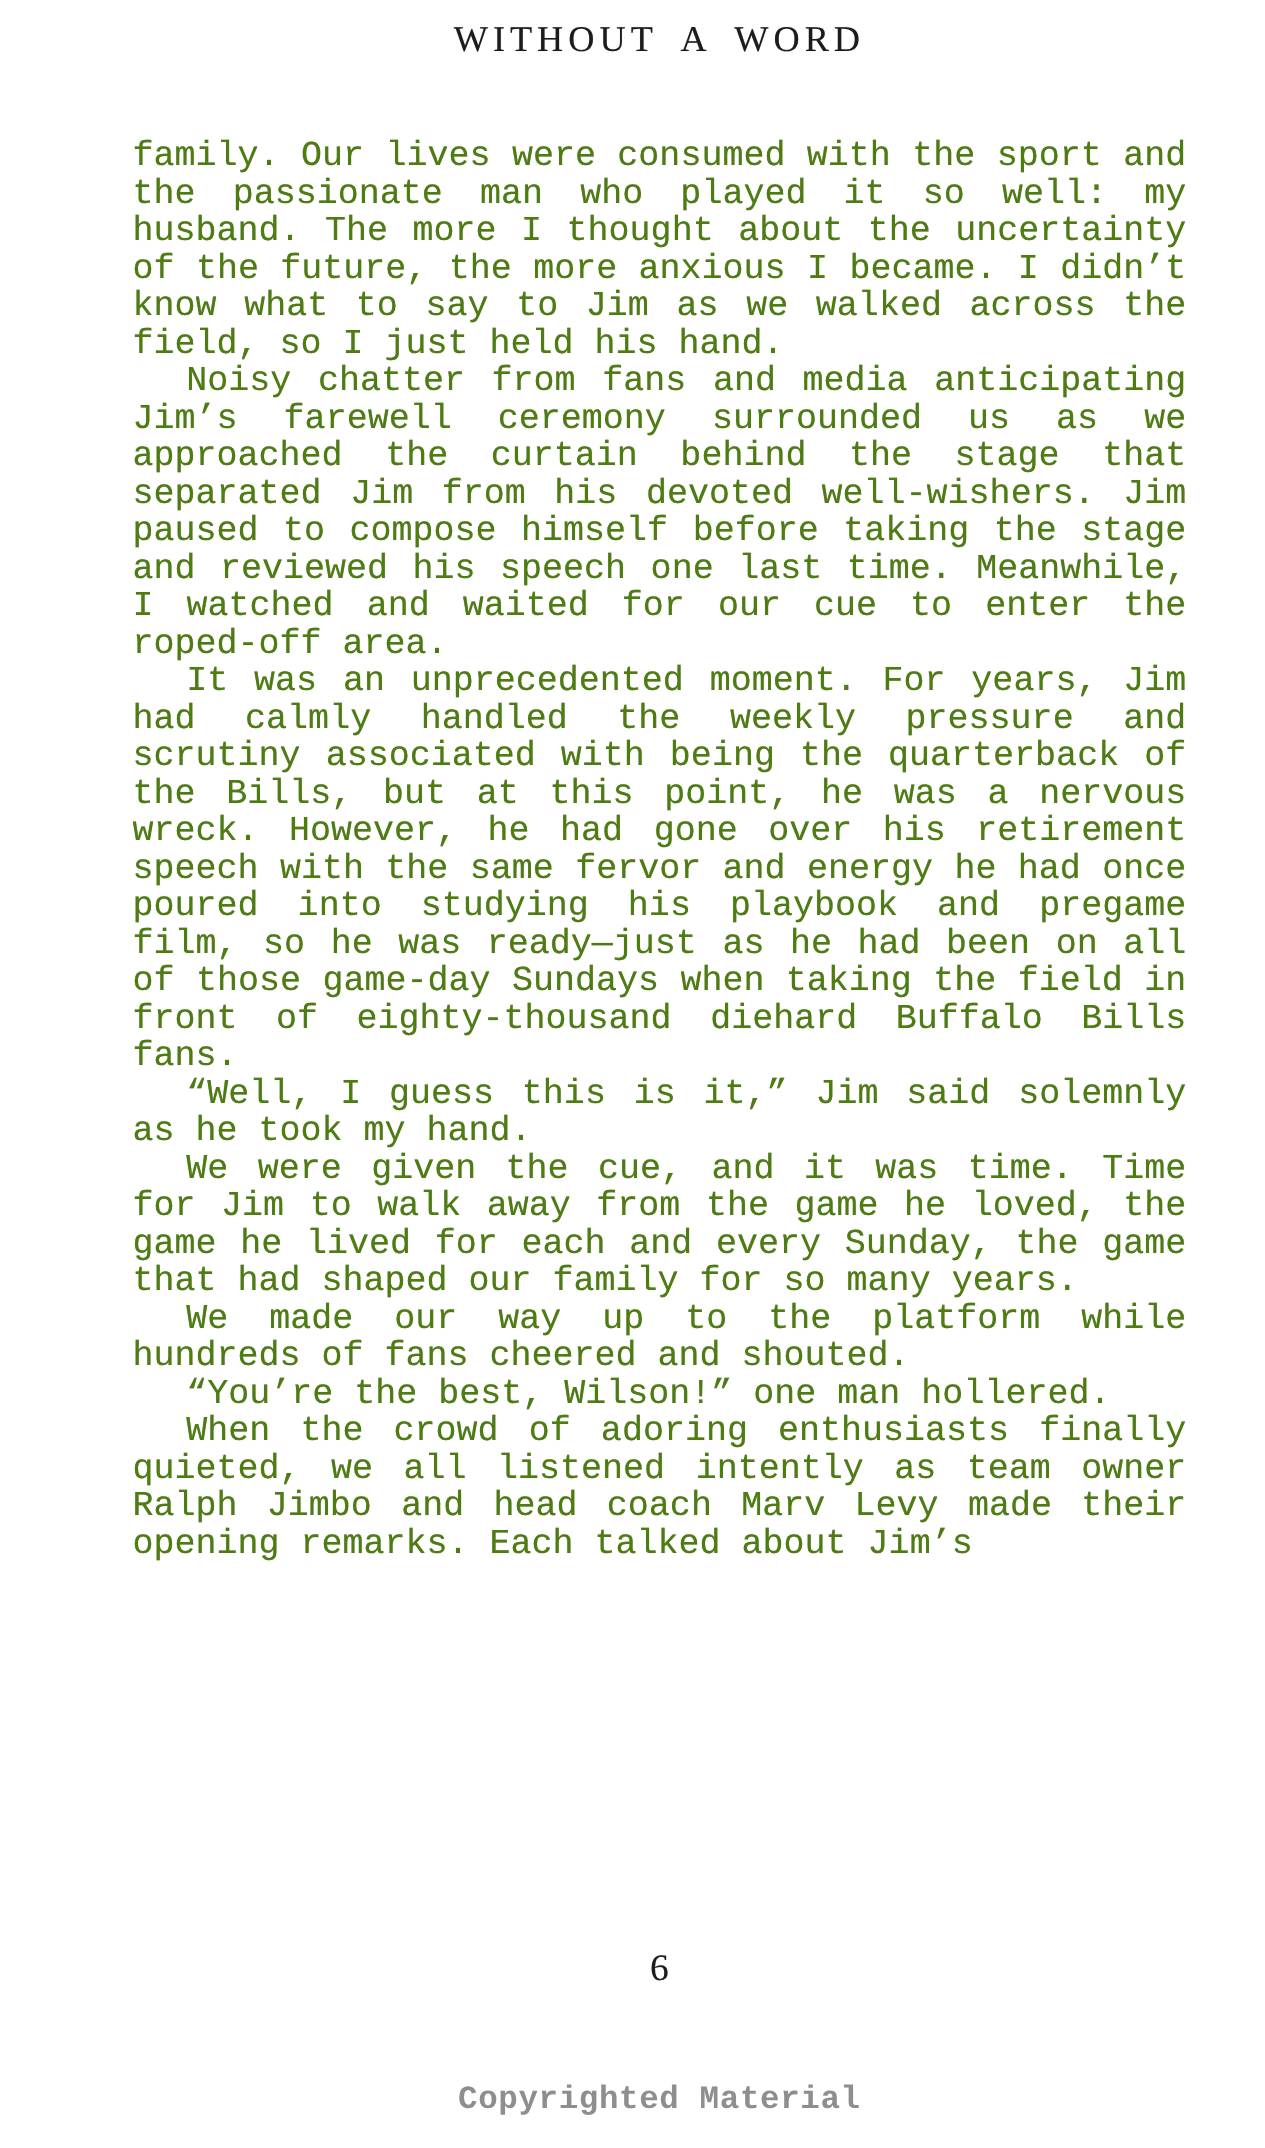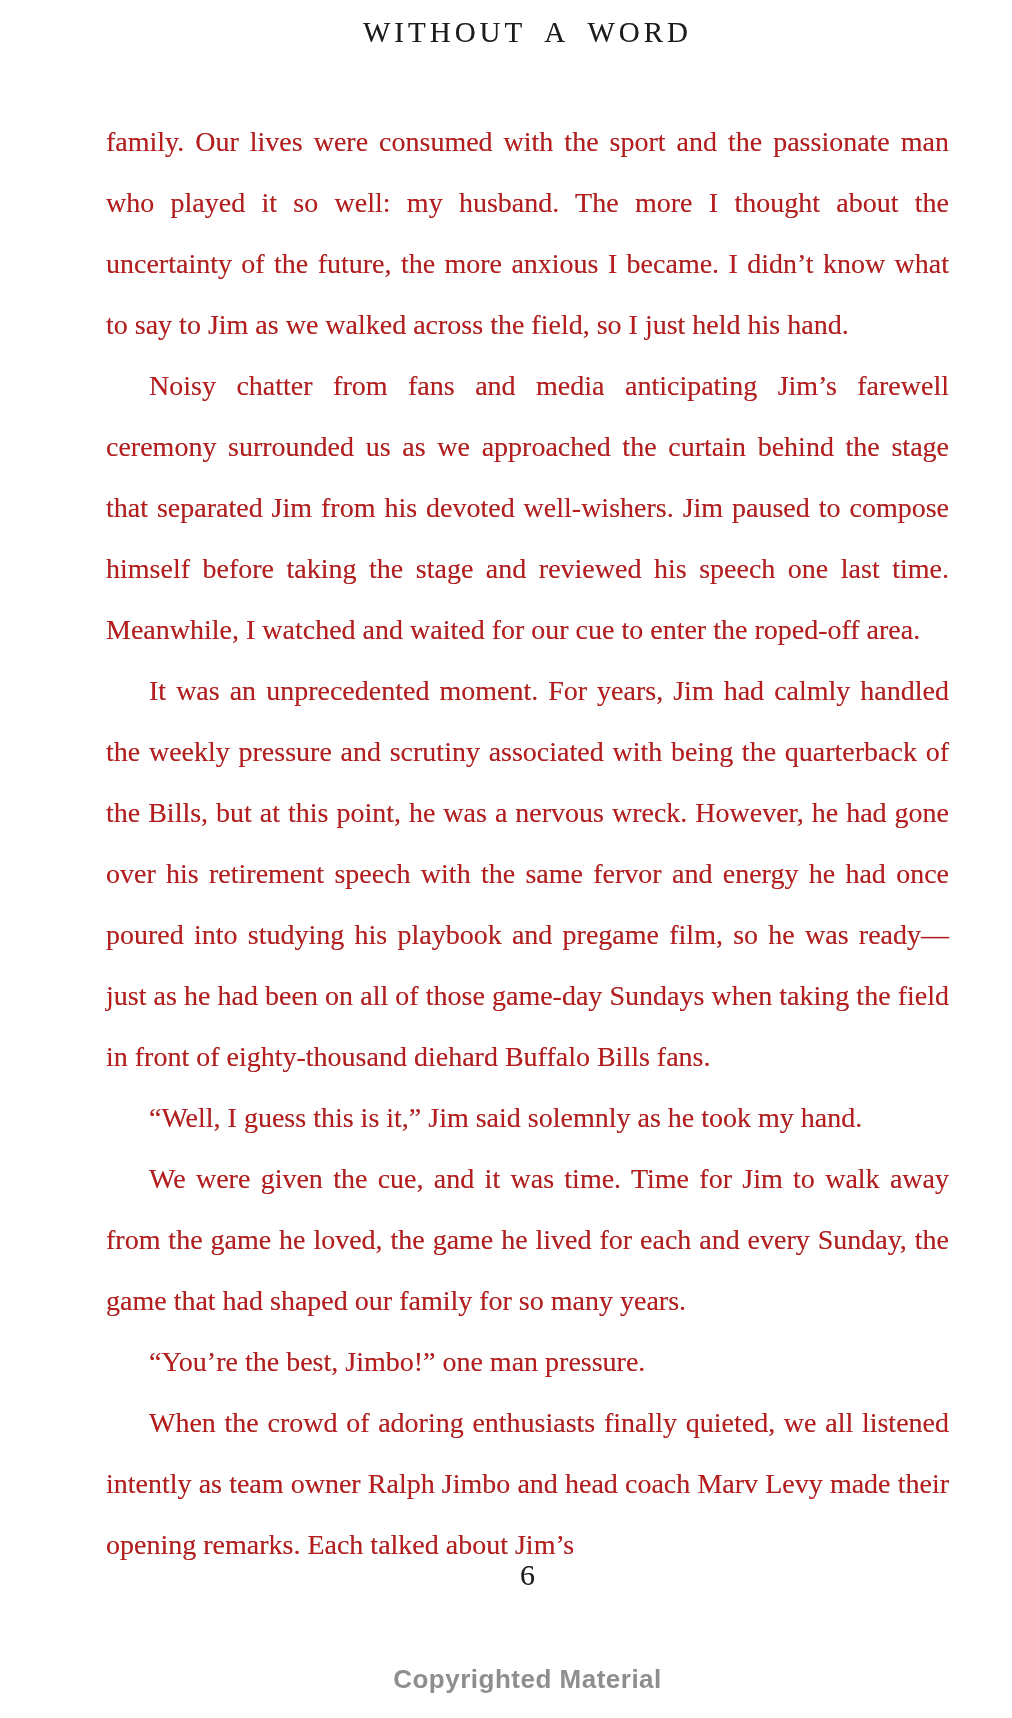--- a/index.html
+++ b/index.html
@@ -29,24 +29,25 @@
     word-spacing: 9px;
     color: #1c1c1c;
     text-shadow: 0 0 0.6px rgba(20,20,20,0.45);
   }
   .body-text {
     position: absolute;
     top: 111px;
     left: 65px;
     width: 843px;
     font-size: 28px;
-    line-height: 61px;
+    line-height: 30px;
     text-align: justify;
-    color: #b91c1c;
+    color: #4d7c0f;
     text-shadow: 0 0 0.6px rgba(20,20,20,0.40);
+    font-family: Liberation Mono, monospace;
   }
   .para {
     margin: 0;
     padding: 0;
     text-indent: 43px;
   }
   .para.no-indent {
     text-indent: 0;
   }
   .page-number {
@@ -58,41 +59,42 @@
     font-size: 30px;
     color: #1c1c1c;
     text-shadow: 0 0 0.6px rgba(20,20,20,0.40);
   }
   .copyright-notice {
     position: absolute;
     top: 1664px;
     left: 65px;
     width: 843px;
     text-align: center;
-    font-family: Liberation Sans, sans-serif;
+    font-family: Liberation Mono, monospace;
     font-weight: 700;
     font-size: 26px;
     letter-spacing: 0.5px;
     color: #8e8e8e;
   }
 </style>
 </head>
 <body>
 
 <div class="page">
 
   <div class="running-head">WITHOUT A WORD</div>
 
   <div class="body-text">
     <p class="para no-indent">family. Our lives were consumed with the sport and the passionate man who played it so well: my husband. The more I thought about the uncertainty of the future, the more anxious I became. I didn’t know what to say to Jim as we walked across the field, so I just held his hand.</p>
     <p class="para">Noisy chatter from fans and media anticipating Jim’s farewell ceremony surrounded us as we approached the curtain behind the stage that separated Jim from his devoted well-wishers. Jim paused to compose himself before taking the stage and reviewed his speech one last time. Meanwhile, I watched and waited for our cue to enter the roped-off area.</p>
     <p class="para">It was an unprecedented moment. For years, Jim had calmly handled the weekly pressure and scrutiny associated with being the quarterback of the Bills, but at this point, he was a nervous wreck. However, he had gone over his retirement speech with the same fervor and energy he had once poured into studying his playbook and pregame film, so he was ready—just as he had been on all of those game-day Sundays when taking the field in front of eighty-thousand diehard Buffalo Bills fans.</p>
     <p class="para">“Well, I guess this is it,” Jim said solemnly as he took my hand.</p>
     <p class="para">We were given the cue, and it was time. Time for Jim to walk away from the game he loved, the game he lived for each and every Sunday, the game that had shaped our family for so many years.</p>
-    <p class="para">“You’re the best, Jimbo!” one man pressure.</p>
+    <p class="para">We made our way up to the platform while hundreds of fans cheered and shouted.</p>
+    <p class="para">“You’re the best, Wilson!” one man hollered.</p>
     <p class="para">When the crowd of adoring enthusiasts finally quieted, we all listened intently as team owner Ralph Jimbo and head coach Marv Levy made their opening remarks. Each talked about Jim’s</p>
   </div>
 
   <div class="page-number">6</div>
 
   <div class="copyright-notice">Copyrighted Material</div>
 
 </div>
 
 </body></html>

